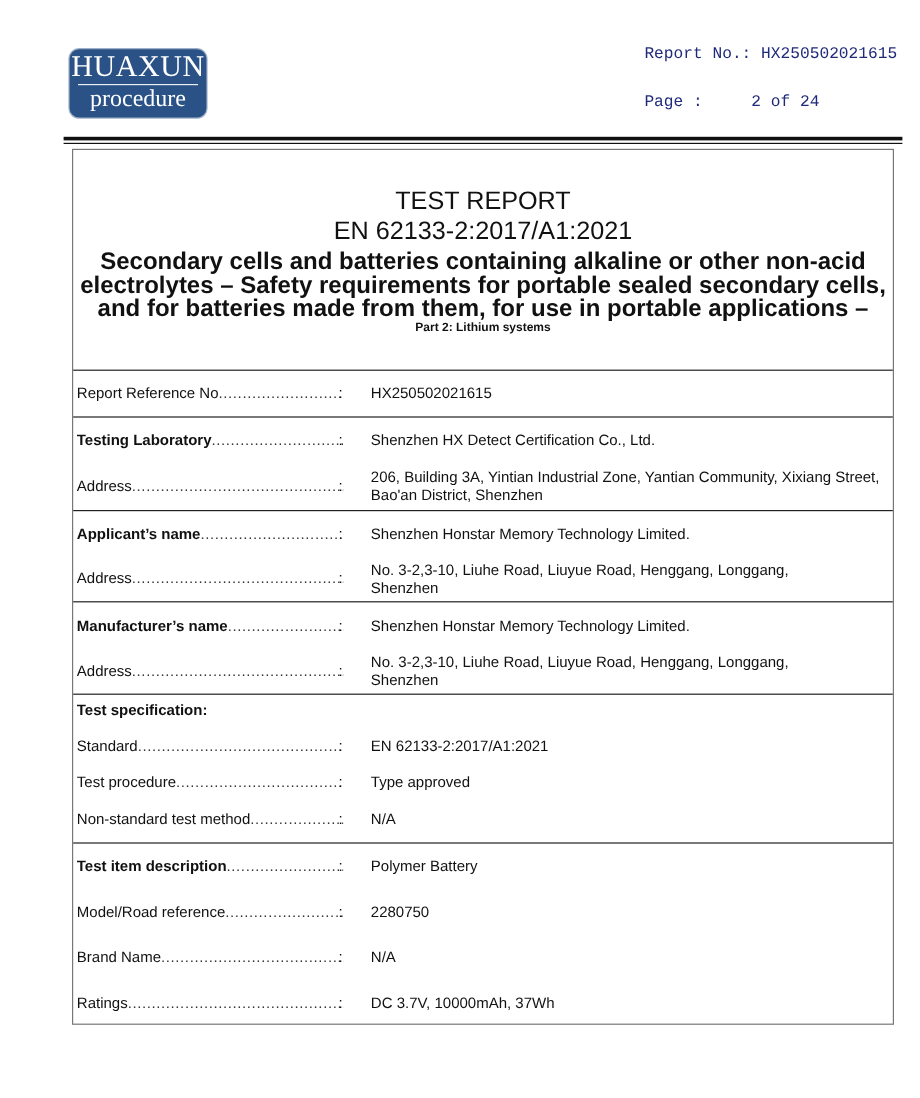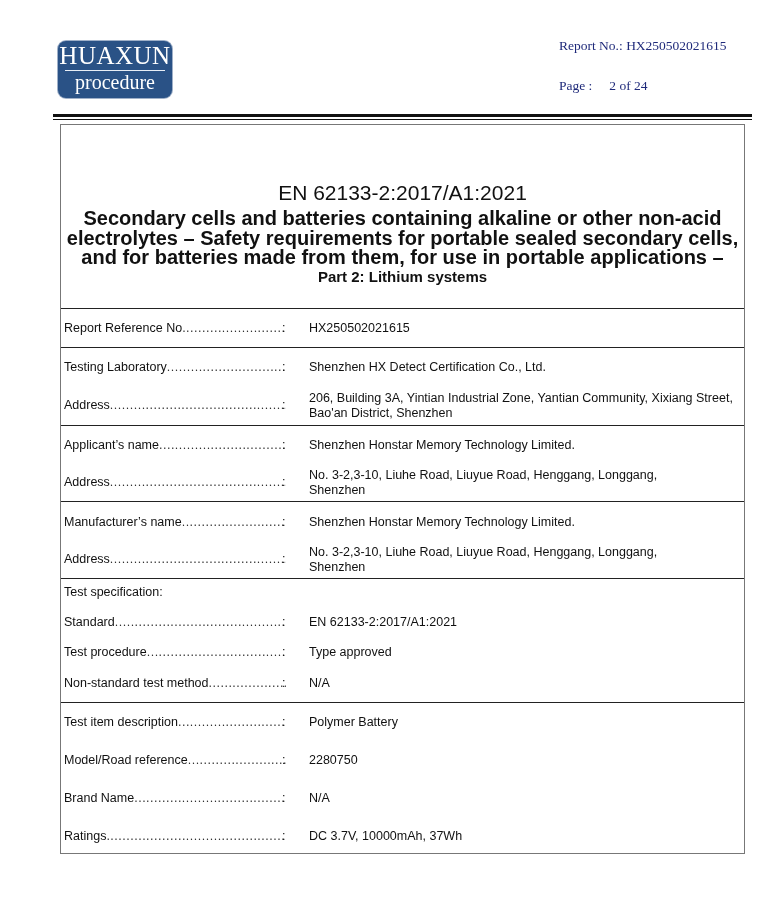--- a/index.html
+++ b/index.html
@@ -9,44 +9,44 @@
   
   .logo { position: absolute; left: 58px; top: 41px; width: 114px; height: 57px;
           background: #2a5286; border-radius: 8px; box-shadow: 0 0 0 1px #9fb0c8;
           color: #fff; text-align: center; }
   .logo .brand { font-family: "Liberation Serif", serif; font-size: 25px; letter-spacing: 0.5px;
                  line-height: 26px; padding-top: 2px; }
   .logo .rule { height: 1px; background: #e8eef6; margin: 1px 7px 0 7px; }
   .logo .sub { font-family: "Liberation Serif", serif; font-size: 20px; line-height: 22px; }
 
   
-  .hdr { position: absolute; left: 537px; font-family: Liberation Serif, serif;
-         font-size: 13.5px; color: #1f2a7a; white-space: pre; margin-left: 22px; }
+  .hdr { position: absolute; left: 537px; font-family: Liberation Mono, monospace;
+         font-size: 13.5px; color: #1f2a7a; white-space: pre; }
   .hdr.r1 { top: 38px; }
   .hdr.r2 { top: 78px; }
 
   
   .rule-thick { position: absolute; left: 53px; width: 699px; top: 114px; height: 3px; background: #111; }
   .rule-thin  { position: absolute; left: 53px; width: 699px; top: 119px; height: 1px; background: #111; }
 
   
   .box { position: absolute; left: 60px; top: 124px; width: 685px; height: 730px;
          border: 1.5px solid #777; box-sizing: border-box; }
 
   .title-block { position: absolute; left: 0; right: 0; top: 0; height: 184px; text-align: center; }
   .t1 { position: absolute; left: 0; right: 0; top: 31px; font-size: 21px; }
   .t2 { position: absolute; left: 0; right: 0; top: 56px; font-size: 21px; }
   .t3 { position: absolute; left: 0; right: 0; top: 84px; font-size: 20px; font-weight: bold; line-height: 19.5px; }
-  .t4 { position: absolute; left: 0; right: 0; top: 143px; font-size: 15px; font-weight: bold; }
+  .t4 { position: absolute; left: 0; right: 0; top: 143px; font-size: 10px; font-weight: bold; }
 
   .hline { position: absolute; left: 0; right: 0; height: 1px; background: #222; }
 
   .row { position: absolute; left: 0; right: 0; font-size: 12.5px; }
   .lbl { position: absolute; left: 3px; width: 222px; white-space: nowrap; overflow: hidden; }
-  .lbl b { font-weight: normal; margin-top: 12px; }
+  .lbl b { font-weight: bold; margin-top: 12px; }
   .lbl .dots { color: #333; letter-spacing: 0.5px; }
   .colon { position: absolute; left: 221px; }
   .val { position: absolute; left: 248px; width: 430px; line-height: 15px; }
 </style>
 </head>
 <body>
 
 <div class="logo">
   <div class="brand">HUAXUN</div>
   <div class="rule"></div>
@@ -54,20 +54,21 @@
 </div>
 
 <div class="hdr r1"><span>Report No.:</span> <span>HX250502021615</span></div>
 <div class="hdr r2"><span>Page :</span>     <span>2 of 24</span></div>
 
 <div class="rule-thick"></div>
 <div class="rule-thin"></div>
 
 <div class="box">
   <div class="title-block">
+    <div class="t1">TEST REPORT</div>
     <div class="t2">EN 62133-2:2017/A1:2021</div>
     <div class="t3">
       <span style="display:inline-block;width:675px;">Secondary cells and batteries containing alkaline or other non-acid electrolytes – Safety requirements for portable sealed secondary cells, and for batteries made from them, for use in portable applications –</span>
     </div>
     <div class="t4">Part 2: Lithium systems</div>
   </div>
 
   <div class="hline" style="top:183px"></div>
 
   <div class="row" style="top:196px">

